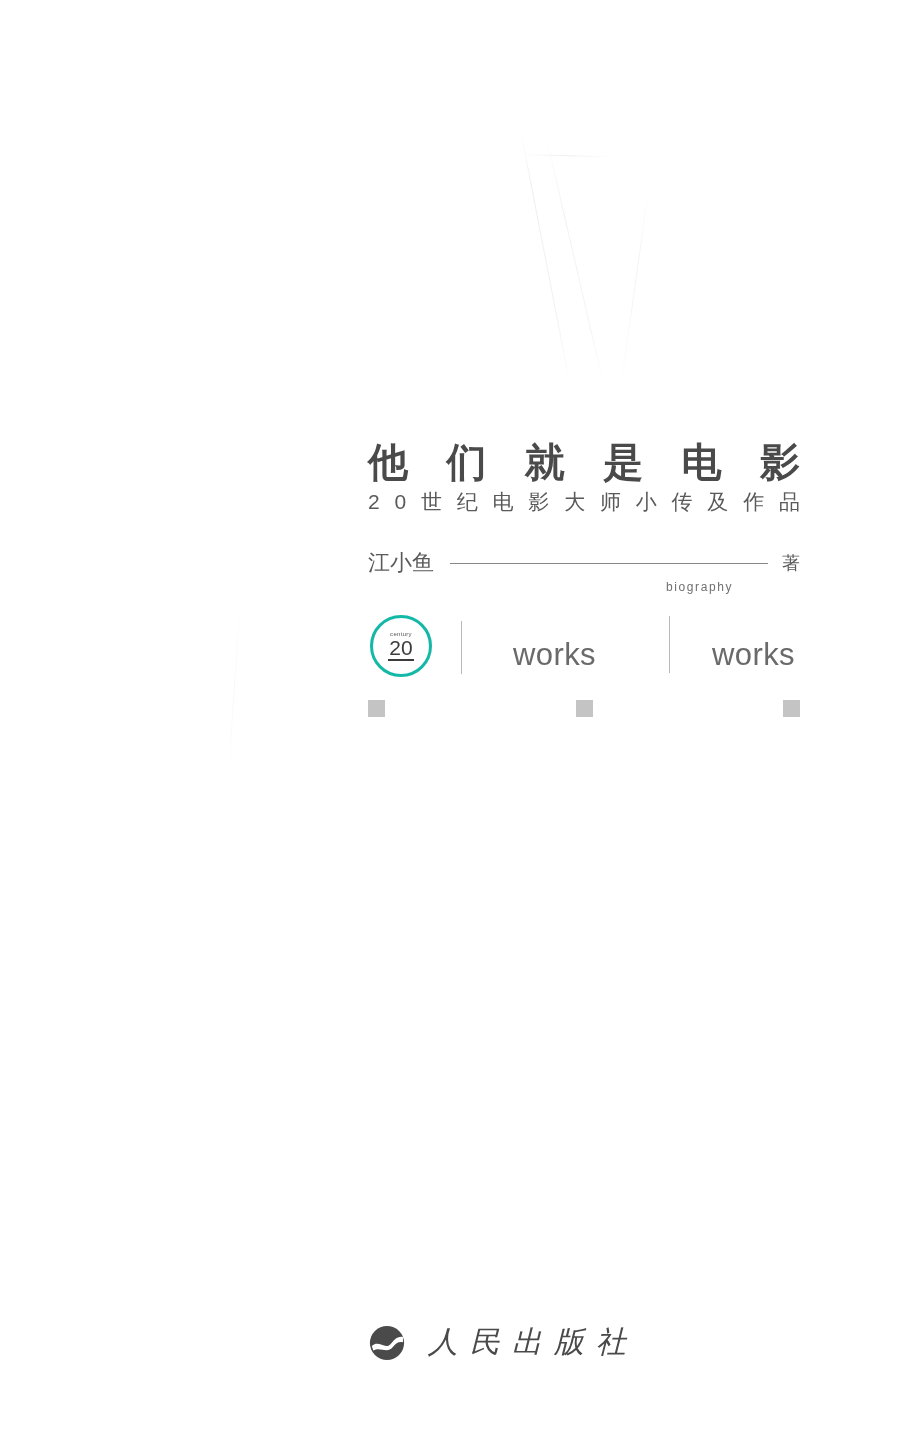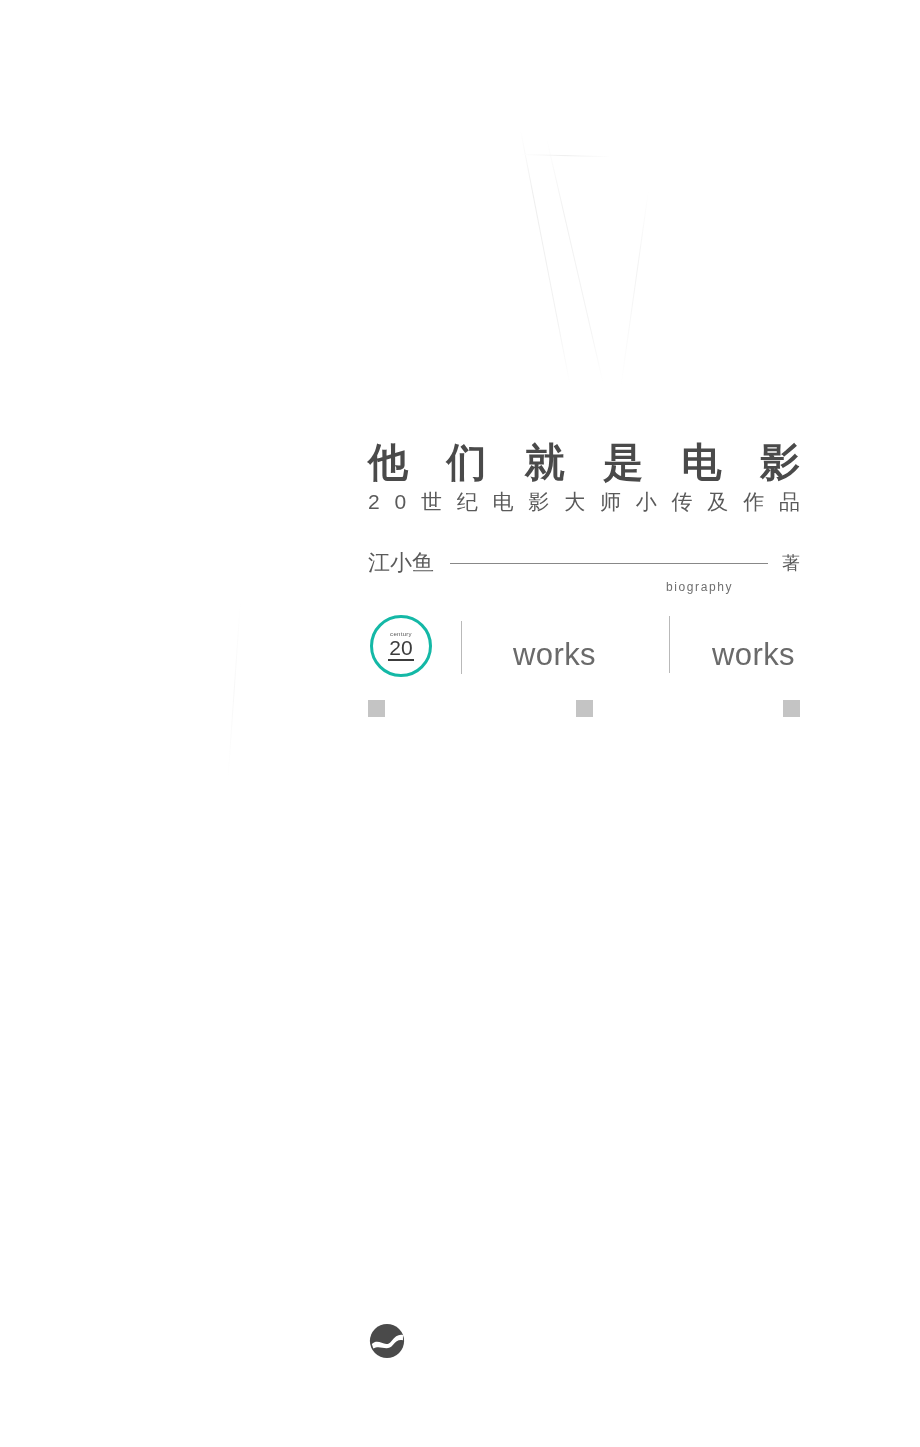--- a/index.html
+++ b/index.html
@@ -298,15 +298,16 @@
     <div class="deco-square"></div>
     <div class="deco-square"></div>
   </div>
 
   <div class="publisher">
     <svg class="pub-mark" viewBox="0 0 100 100">
       <circle cx="50" cy="50" r="45" fill="#4a4a4a"></circle>
       <path d="M 10 58 C 30 40, 45 72, 62 50 C 72 37, 80 32, 92 34
                L 92 48 C 80 46, 74 50, 66 60 C 50 80, 32 58, 14 70 Z" fill="#ffffff"></path>
     </svg>
+    <div class="pub-name">人民出版社</div>
   </div>
 
 </div>
 
 </body></html>

